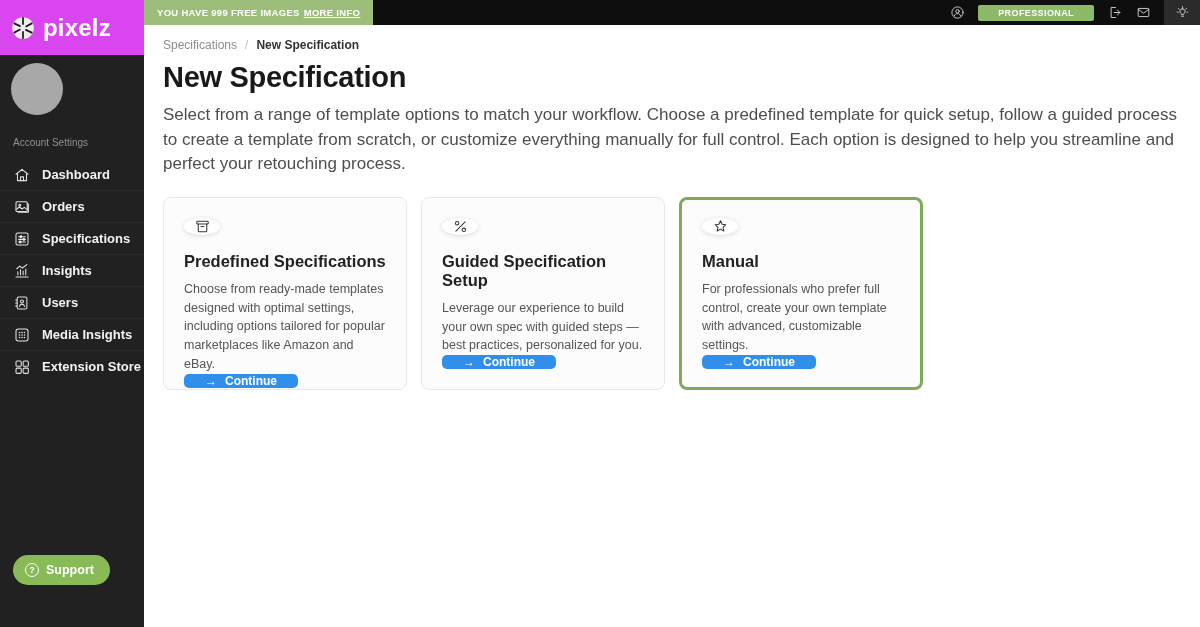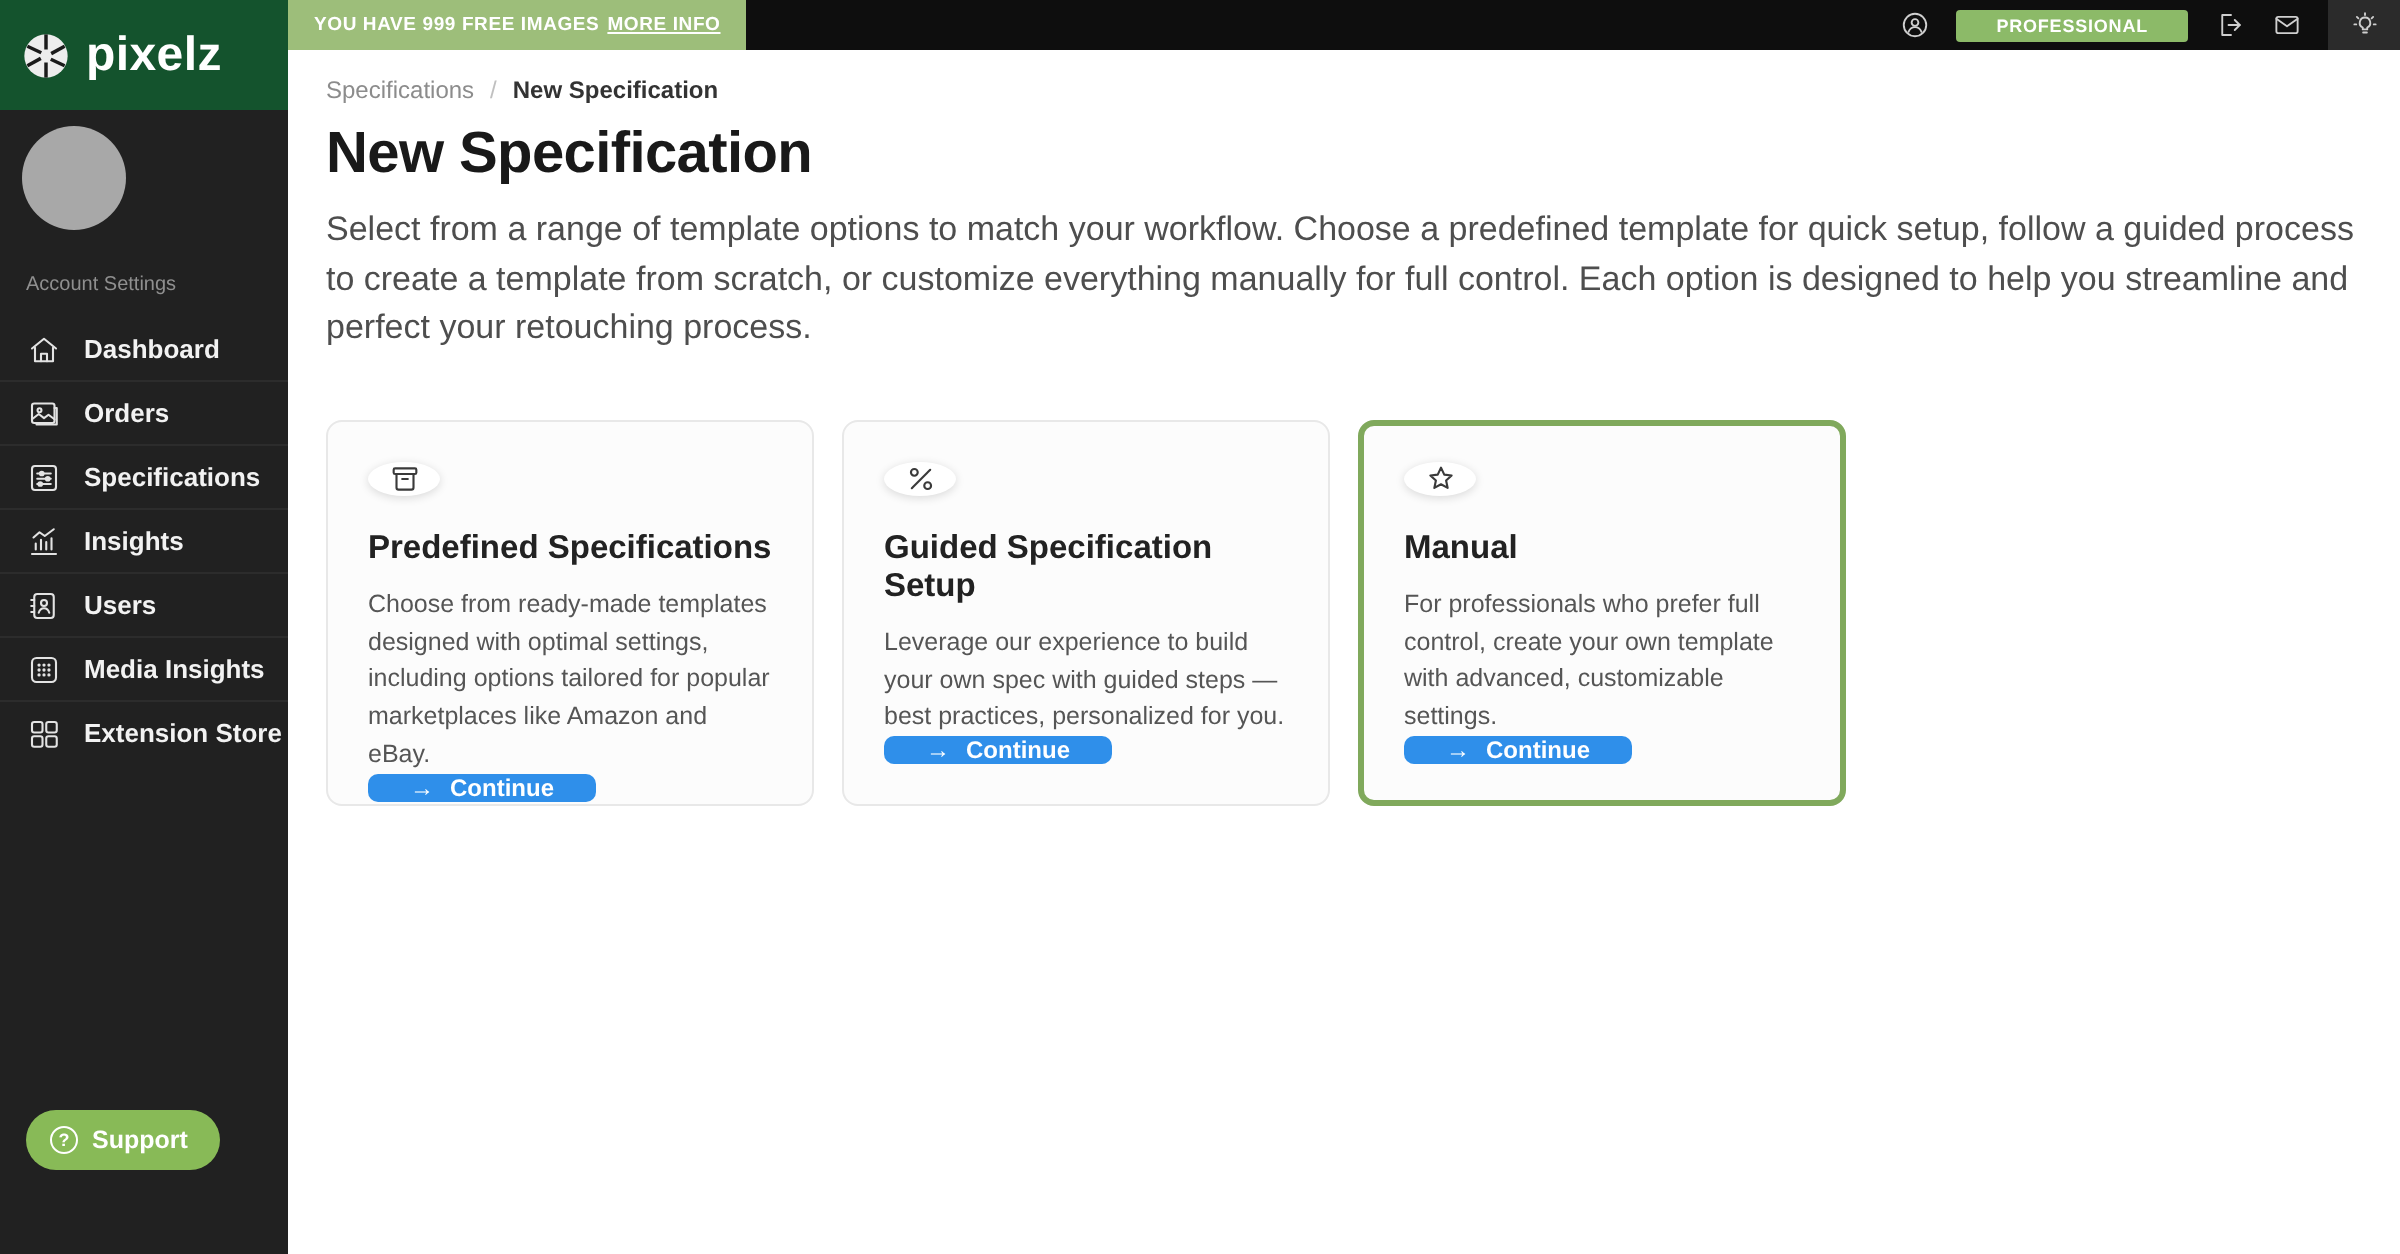--- a/index.html
+++ b/index.html
@@ -2,21 +2,21 @@
 <html><head>
 <meta charset="utf-8">
 <style>
   * { margin:0; padding:0; box-sizing:border-box; }
   html,body { width:1200px; height:627px; overflow:hidden; background:#fff;
     font-family:"Liberation Sans", sans-serif; }
 
   
   .sidebar { position:absolute; left:0; top:0; width:144px; height:627px;
     background:#212121; z-index:5; }
-  .logo-block { height:55px; background:#14532d; display:flex; align-items:center;
+  .logo-block { height:55px; background:#d946ef; display:flex; align-items:center;
     padding-left:10px; gap:7px; }
   .logo-text { color:#fff; font-size:24px; font-weight:700; letter-spacing:.2px; }
   .avatar { width:52px; height:52px; border-radius:50%; background:#a8a8a8;
     margin:8px 0 0 11px; }
   .section-label { color:#8f8f8f; font-size:10px; margin:22px 0 10px 13px; }
   .nav { display:flex; flex-direction:column; }
   .nav-item { display:flex; align-items:center; gap:11px; height:32px;
     padding-left:13px; color:#f2f2f2; font-size:13px; font-weight:600;
     border-top:1px solid transparent; cursor:pointer;text-align:right; }
   .nav-item + .nav-item { border-top:1px solid #2c2c2c; }
@@ -54,21 +54,21 @@
   .breadcrumb { font-size:12px; display:flex; gap:8px; align-items:center; }
   .crumb-parent { color:#8c8c8c; cursor:pointer; }
   .crumb-sep { color:#c0c0c0; }
   .crumb-current { color:#333; font-weight:600; }
   .page-title { margin-top:9px; font-size:29px; font-weight:700; color:#191919;
     letter-spacing:-.3px; }
   .page-desc { margin-top:9px; font-size:17px; line-height:1.45; color:#4e4e4e;
     max-width:1017px; }
 
   
-  .cards { margin-top:33px; display:flex; gap:14px; }
+  .cards { margin-top:20px; display:flex; gap:14px; }
   .card { width:244px; height:193px; background:#fcfcfc; border:1px solid #e8e8e8;
     border-radius:8px; padding:20px; display:flex; flex-direction:column;
     cursor:pointer; }
   .card.selected { border:3px solid #80a95c; padding:18px 18px 18px 20px;justify-content:flex-end; }
   .icon-circle { width:36px; height:36px; background:#fff; border-radius:50%;
     box-shadow:0 1px 5px rgba(0,0,0,.14); display:flex; align-items:center;
     justify-content:center; }
   .icon-circle svg { width:17px; height:17px; stroke:#3a3a3a; fill:none;
     stroke-width:1.5; stroke-linecap:round; stroke-linejoin:round; }
   .card-title { margin-top:17px; font-size:16.5px; font-weight:700; color:#222; }

